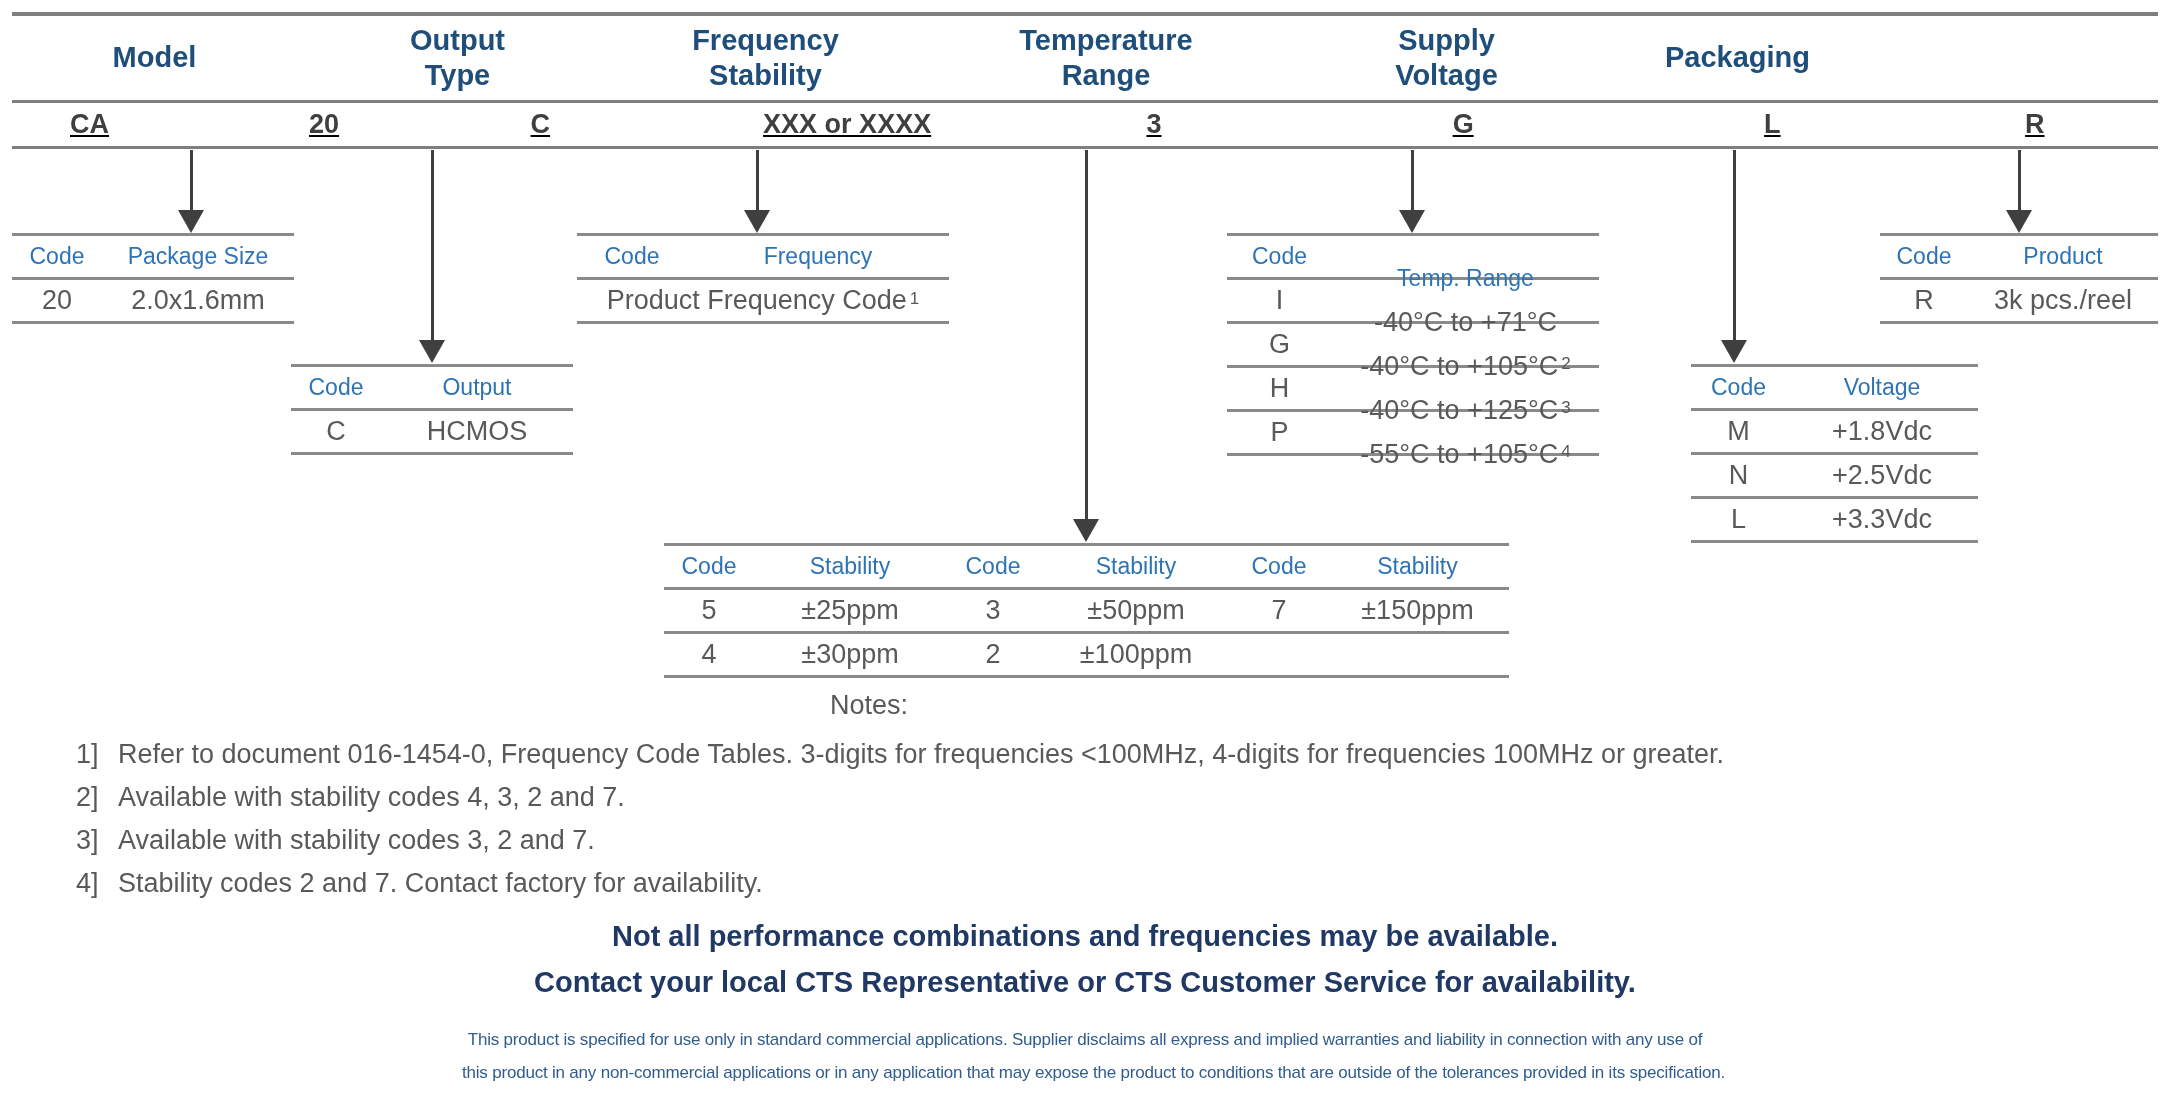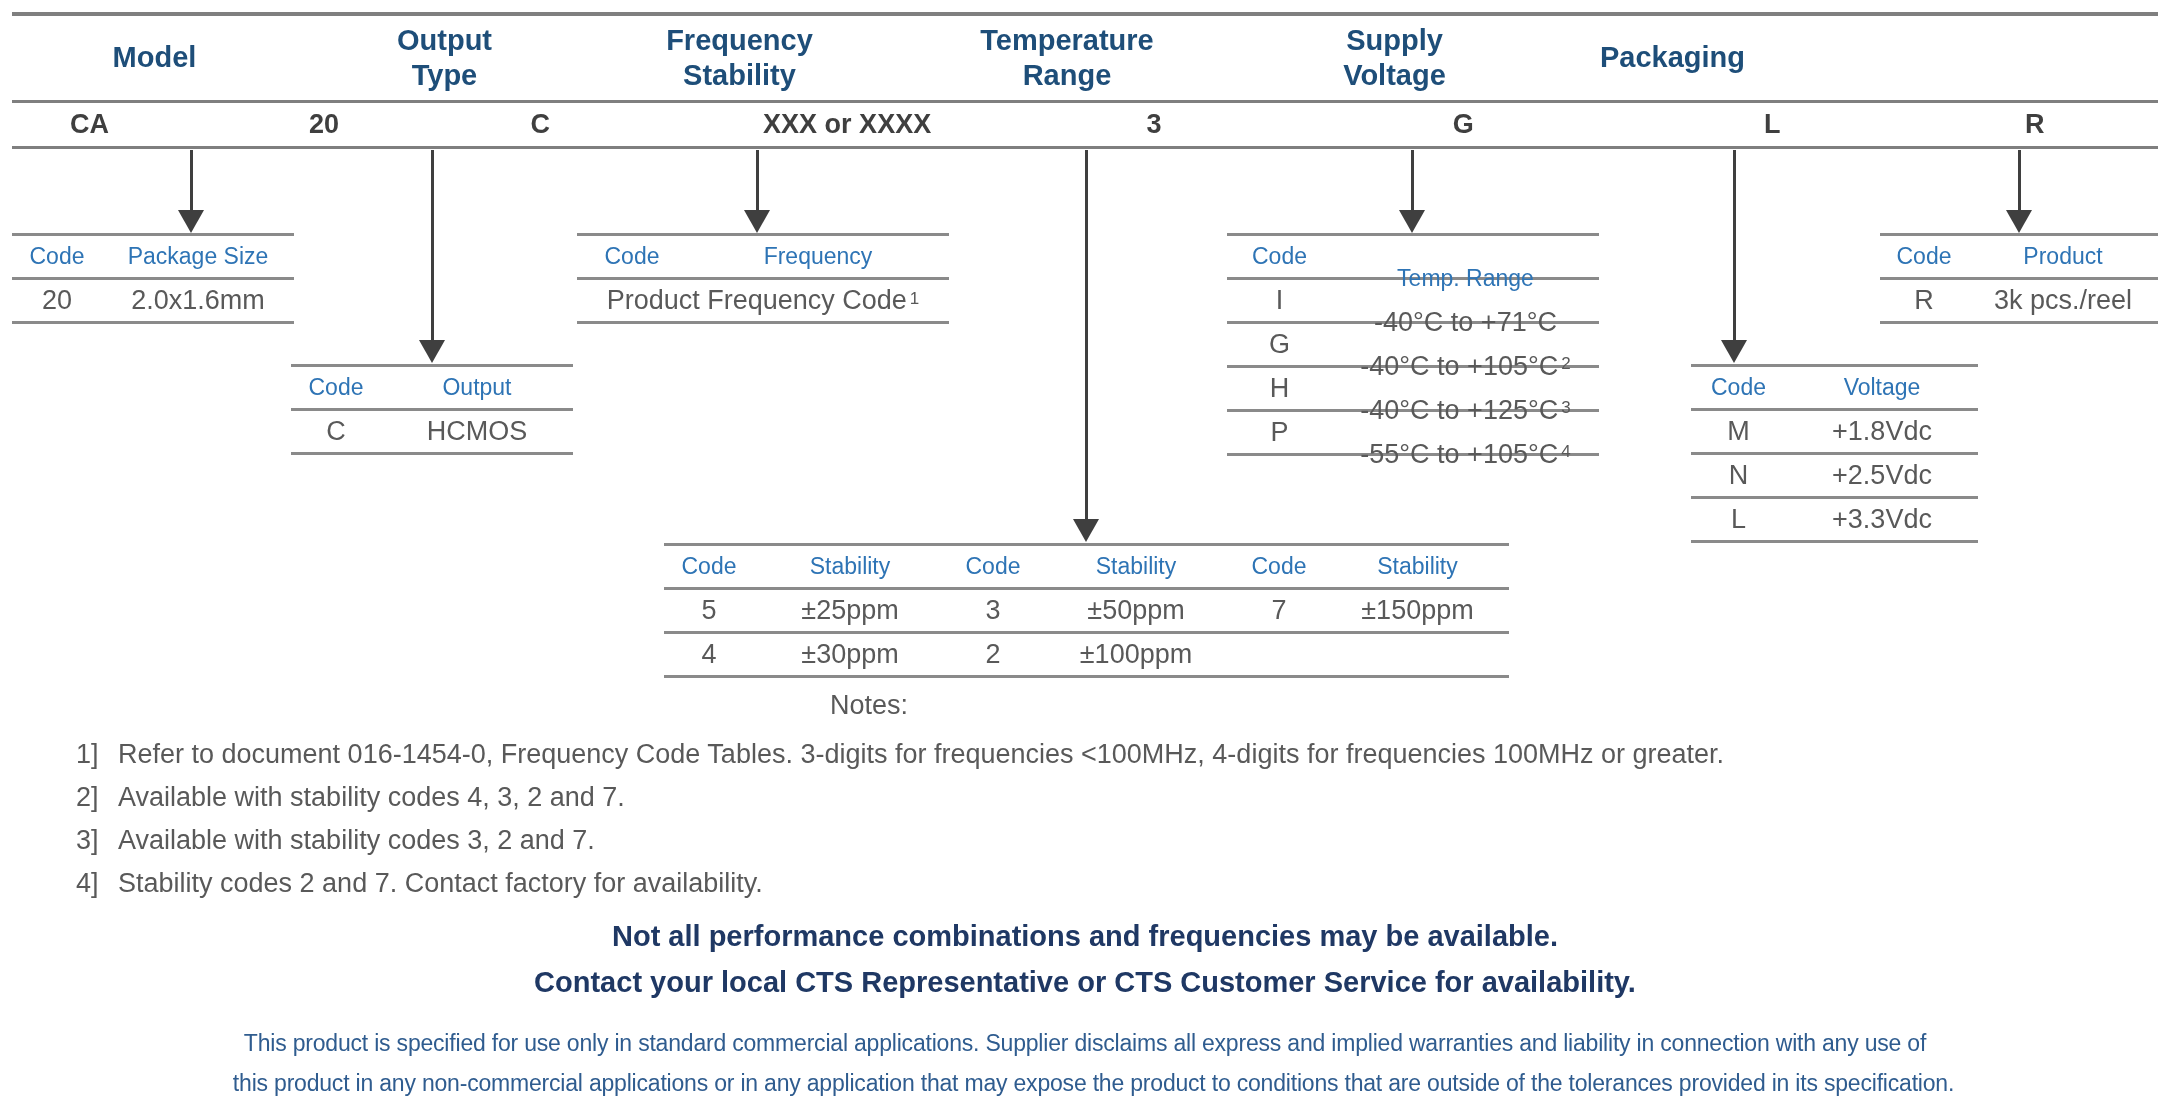--- a/index.html
+++ b/index.html
@@ -13,22 +13,22 @@
     --disclaimer-blue:#2F5C8F;
   }
   html,body{margin:0;padding:0;}
   body{
     width:2170px;height:1111px;background:#ffffff;position:relative;
     font-family:"Liberation Sans", sans-serif;overflow:hidden;
   }
   
   .top-table{position:absolute;left:12px;top:12px;width:2146px;border-top:4px solid var(--top-line-gray);}
   .trow-flex{display:flex;}
-  .top-header-row{height:84px;border-bottom:3px solid var(--top-line-gray);}
-  .top-codes-row{height:43px;border-bottom:3px solid var(--top-line-gray);}
+  .top-header-row{height:84px;border-bottom:3px solid var(--top-line-gray);gap:13px;}
+  .top-codes-row{height:43px;border-bottom:3px solid var(--top-line-gray);text-decoration:underline;}
   .hcell{display:flex;flex-direction:column;justify-content:center;align-items:center;
          color:var(--header-navy);font-weight:bold;font-size:29px;line-height:1.22;}
   .ccell{display:flex;justify-content:center;align-items:center;
          color:var(--codes-dark);font-weight:600;font-size:27px;}
   .h2:empty{display:none;}
   .col-model{width:285px;}
   .col-output{width:295px;}
   .col-freq{width:355px;}
   .col-stab{width:295px;}
   .col-temp{width:360px;}
@@ -63,21 +63,21 @@
   
   .notes{position:absolute;left:14px;top:690px;color:var(--value-gray);font-size:27px;}
   .notes-title{margin-bottom:12px;text-align:center;}
   .note-item{display:flex;margin-left:62px;height:43px;align-items:center;}
   .note-label{width:42px;flex:0 0 42px;}
   
   .avail{position:absolute;left:0;top:920px;width:2170px;text-align:center;
          color:var(--bold-navy);font-weight:bold;font-size:29px;}
   .avail .l2{margin-top:13px;}
   .disclaimer{position:absolute;left:0;top:1030px;width:2170px;text-align:center;
-              color:var(--disclaimer-blue);font-size:23px;letter-spacing:-0.2px;}
+              color:var(--disclaimer-blue);font-size:17px;letter-spacing:-0.2px;}
   .disclaimer .l2{margin-top:13px;padding-left:17px;}
 </style>
 </head>
 <body>
 
 <div class="top-table">
   <div class="trow-flex top-header-row">
     <div class="hcell col-model">
       <div class="h1">Model</div>
 

